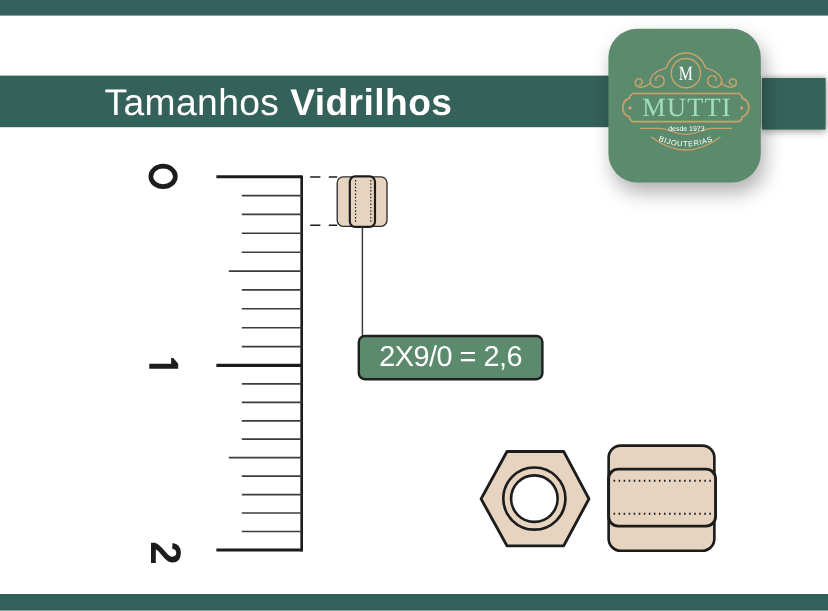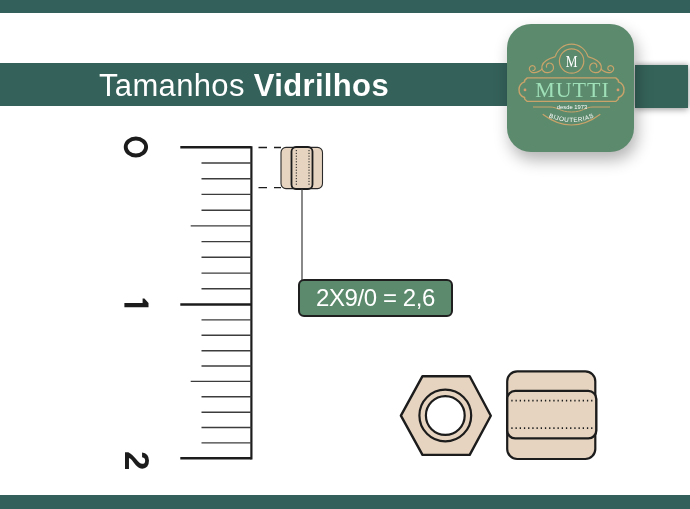--- a/index.html
+++ b/index.html
@@ -1,20 +1,20 @@
 <!DOCTYPE html>
 <html><head>
 <meta charset="utf-8">
 <style>
 html,body{margin:0;padding:0}
 .page{position:relative;width:690px;height:509px;background:#fff;overflow:hidden;font-family:"Liberation Sans",sans-serif}
 .topbar{position:absolute;left:0;top:0;width:690px;height:13px;background:#33605b}
 .banner{position:absolute;left:0;top:63px;width:634px;height:42.5px;background:#34615a}
 .banner2{position:absolute;left:635.3px;top:65px;width:53px;height:42.7px;background:#35635a;box-shadow:0 2px 6px rgba(0,0,0,.35),0 -2px 4px rgba(0,0,0,.15)}
-.title{position:absolute;left:16px;top:64px;width:456px;height:42.5px;line-height:43px;text-align:center;color:#fff;font-size:31px;letter-spacing:.35px}
+.title{position:absolute;left:4px;top:64px;width:456px;height:42.5px;line-height:43px;text-align:center;color:#fff;font-size:31px;letter-spacing:.35px}
 .title b{font-weight:700}
 .bottombar{position:absolute;left:0;top:495px;width:690px;height:14px;background:#33605b}
 .label{position:absolute;left:298px;top:279px;width:155px;height:38px;background:#5c8a6d;border:2px solid #1f1f1f;border-radius:6px;box-sizing:border-box;color:#ffffff;text-align:center;line-height:34px;font-size:24px;letter-spacing:-0.4px}
 .logo{position:absolute;left:507px;top:23.6px;width:127px;height:128px;background:#5c8a6d;border-radius:24px;box-shadow:3px 8px 16px rgba(0,0,0,.30)}
 </style>
 </head>
 <body>
 <div class="page">
   <div class="topbar"></div>
   <div class="banner"></div>

